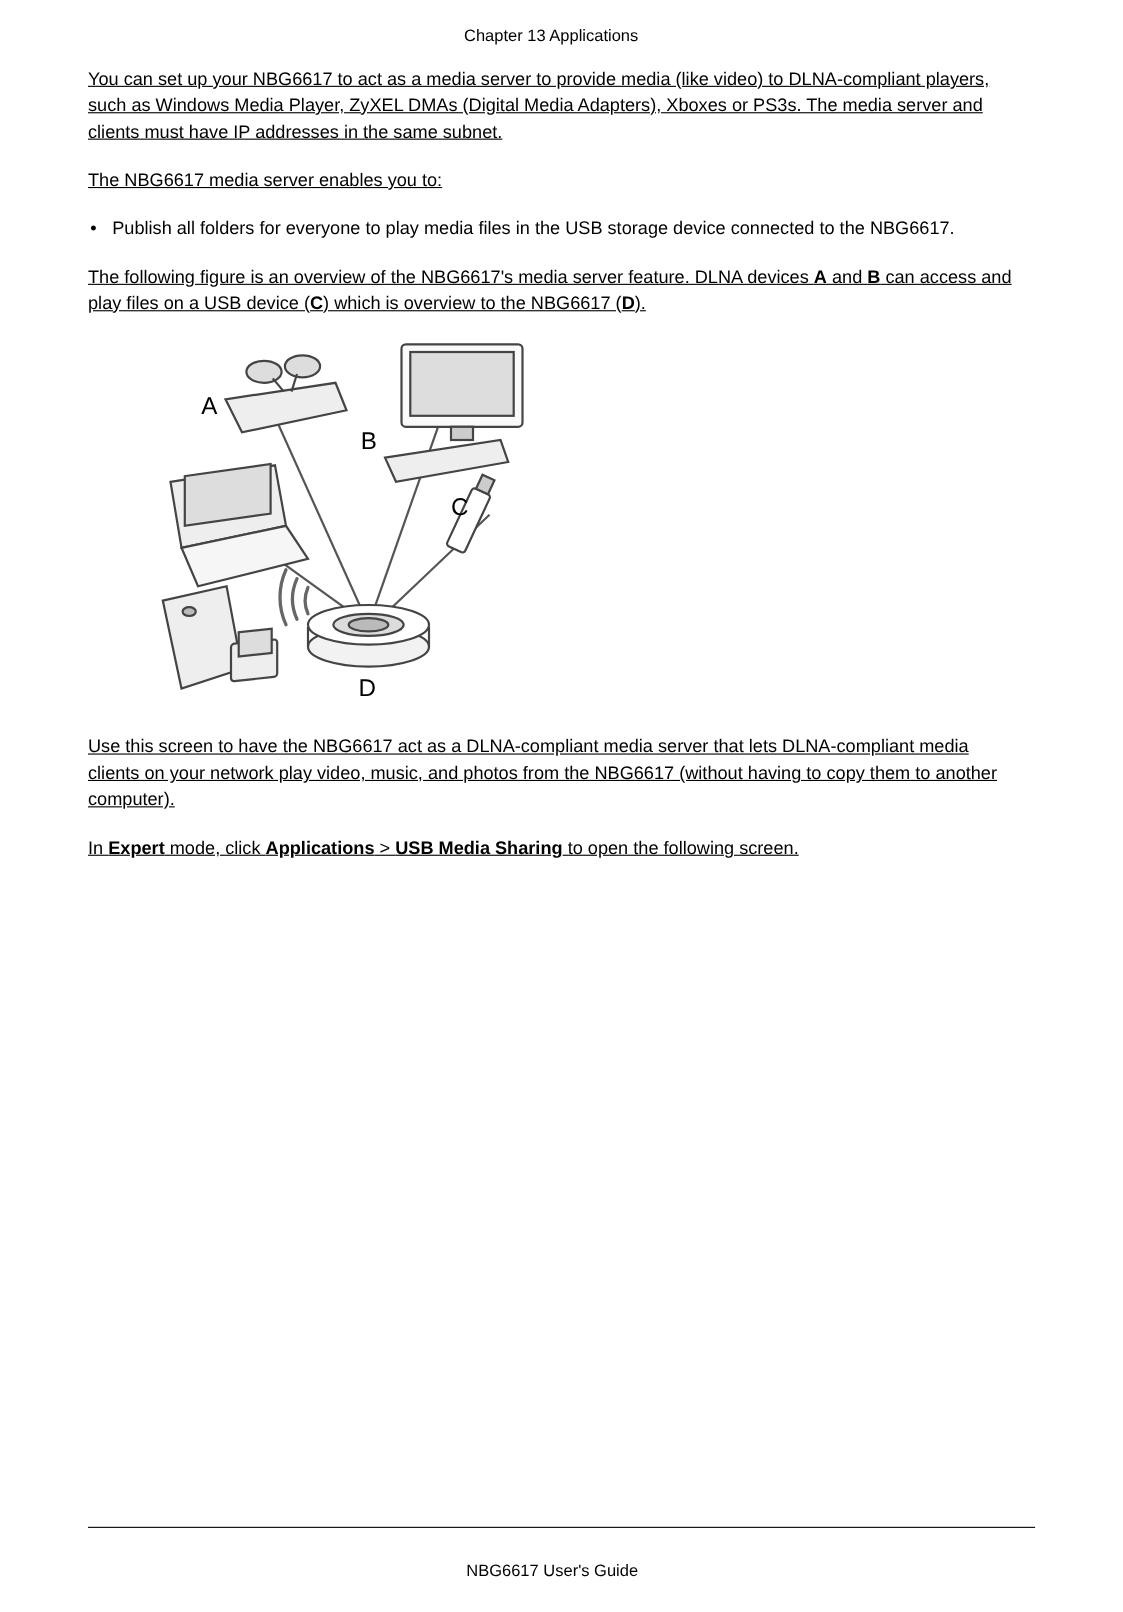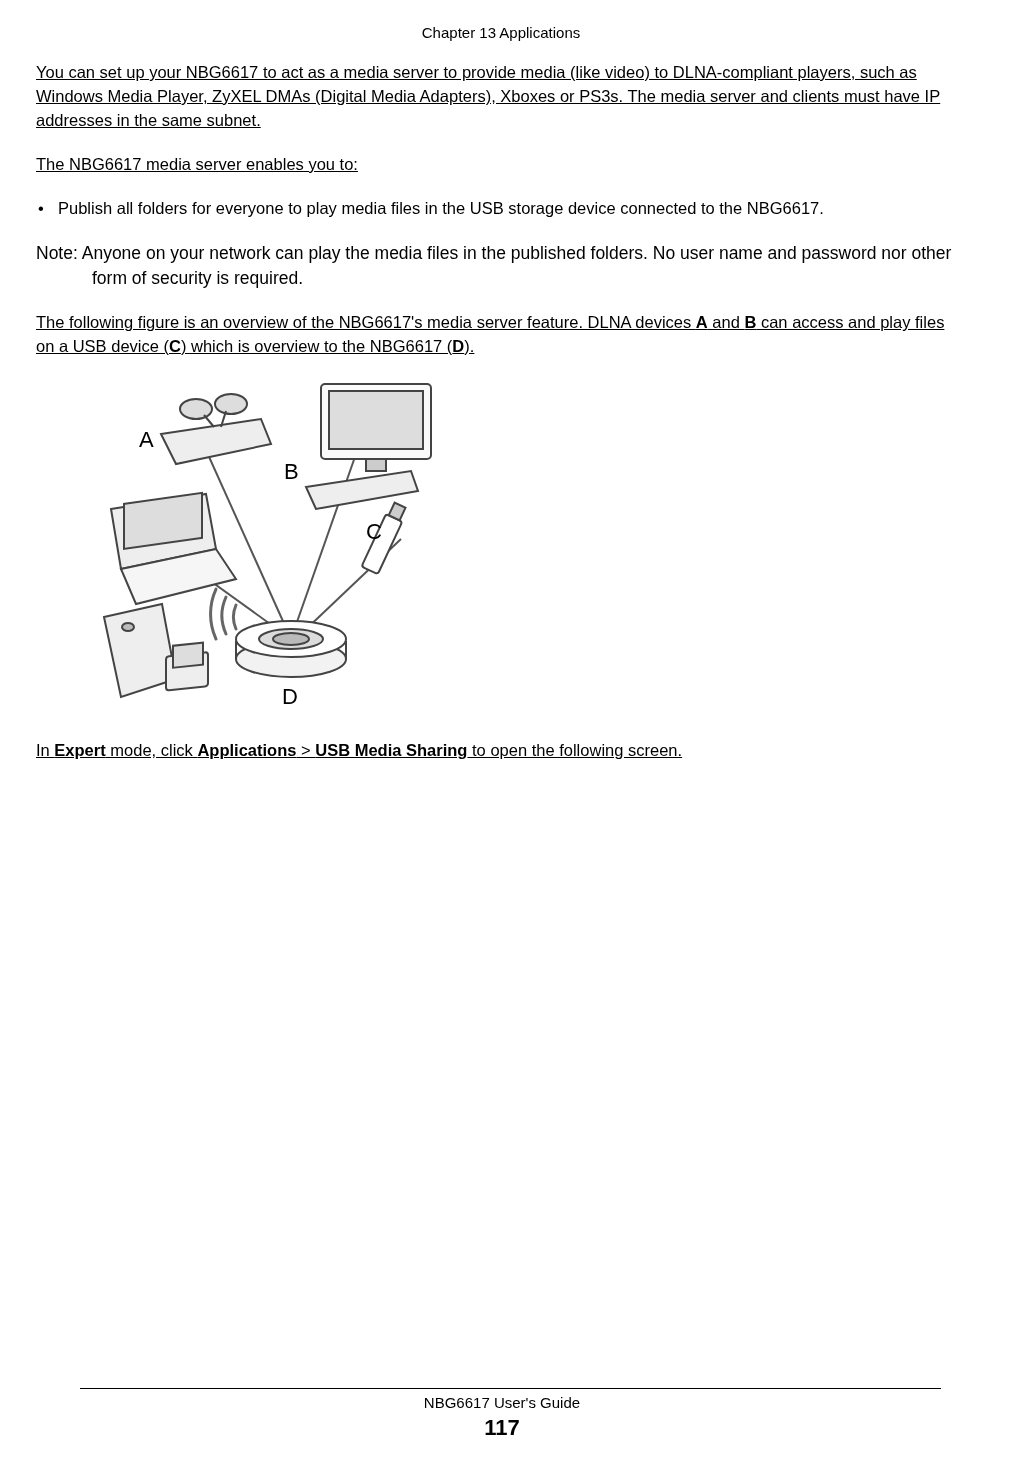--- a/index.html
+++ b/index.html
@@ -9,21 +9,21 @@
       font-family: Verdana, Geneva, sans-serif;
       background: #fff;
       color: #000;
       width: 1021px;
       min-height: 1465px;
       position: relative;
       box-sizing: border-box;
     }
     .page {
       width: 1002px;
-      padding: 0 36px;
+      padding: 0 80px;
       box-sizing: border-box;
       position: relative;
     }
     .chapter-header {
       text-align: center;
       font-size: 15px;
       padding-top: 24px;
       padding-bottom: 20px;
     }
     h1.section-title {
@@ -106,23 +106,20 @@
 
 
   <p class="body-text">You can set up your NBG6617 to act as a media server to provide media (like video) to DLNA-compliant players, such as Windows Media Player, ZyXEL DMAs (Digital Media Adapters), Xboxes or PS3s. The media server and clients must have IP addresses in the same subnet.</p>
 
   <p class="body-text">The NBG6617 media server enables you to:</p>
 
   <ul class="bullets">
     <li>Publish all folders for everyone to play media files in the USB storage device connected to the NBG6617.</li>
   </ul>
 
-  <p class="note">
-    <span class="note-label">Note: </span><span>Anyone on your network can play the media files in the published folders. No user name and password nor other form of security is required.</span>
-  </p>
 
   <p class="body-text">
     <span>The following figure is an overview of the NBG6617's media server feature. DLNA devices </span><b>A</b><span> and </span><b>B</b><span> can access and play files on a USB device (</span><b>C</b><span>) which is overview to the NBG6617 (</span><b>D</b><span>).</span>
   </p>
 
 
   <div class="figure-box">
     <svg width="430" height="340" viewBox="0 0 430 340">
 
       <g stroke="#555" stroke-width="2" fill="none">
@@ -178,23 +175,23 @@
         <rect x="107" y="278" width="30" height="22" fill="#ddd" transform="skewY(-6)"></rect>
         <ellipse cx="62" cy="248" rx="6" ry="4" fill="#bbb"></ellipse>
       </g>
     </svg>
     <div class="label" style="left:73px; top:48px;">A</div>
     <div class="label" style="left:218px; top:80px;">B</div>
     <div class="label" style="left:300px; top:140px;">C</div>
     <div class="label" style="left:216px; top:305px;">D</div>
   </div>
 
+  <p class="body-text">Use this screen to have the NBG6617 act as a DLNA-compliant media server that lets DLNA-compliant media clients on your network play video, music, and photos from the NBG6617 (without having to copy them to another computer).</p>
 
   <p class="body-text">
     <span>In </span><b>Expert</b><span> mode, click </span><b>Applications</b><span> &gt; </span><b>USB Media Sharing</b><span> to open the following screen.</span>
   </p>
 </div>
 
 <div class="footer-rule"></div>
 <div class="footer-text">
   <div class="footer-guide">NBG6617 User's Guide</div>
-  <div class="footer-page">117</div>
 </div>
 
 </body></html>

